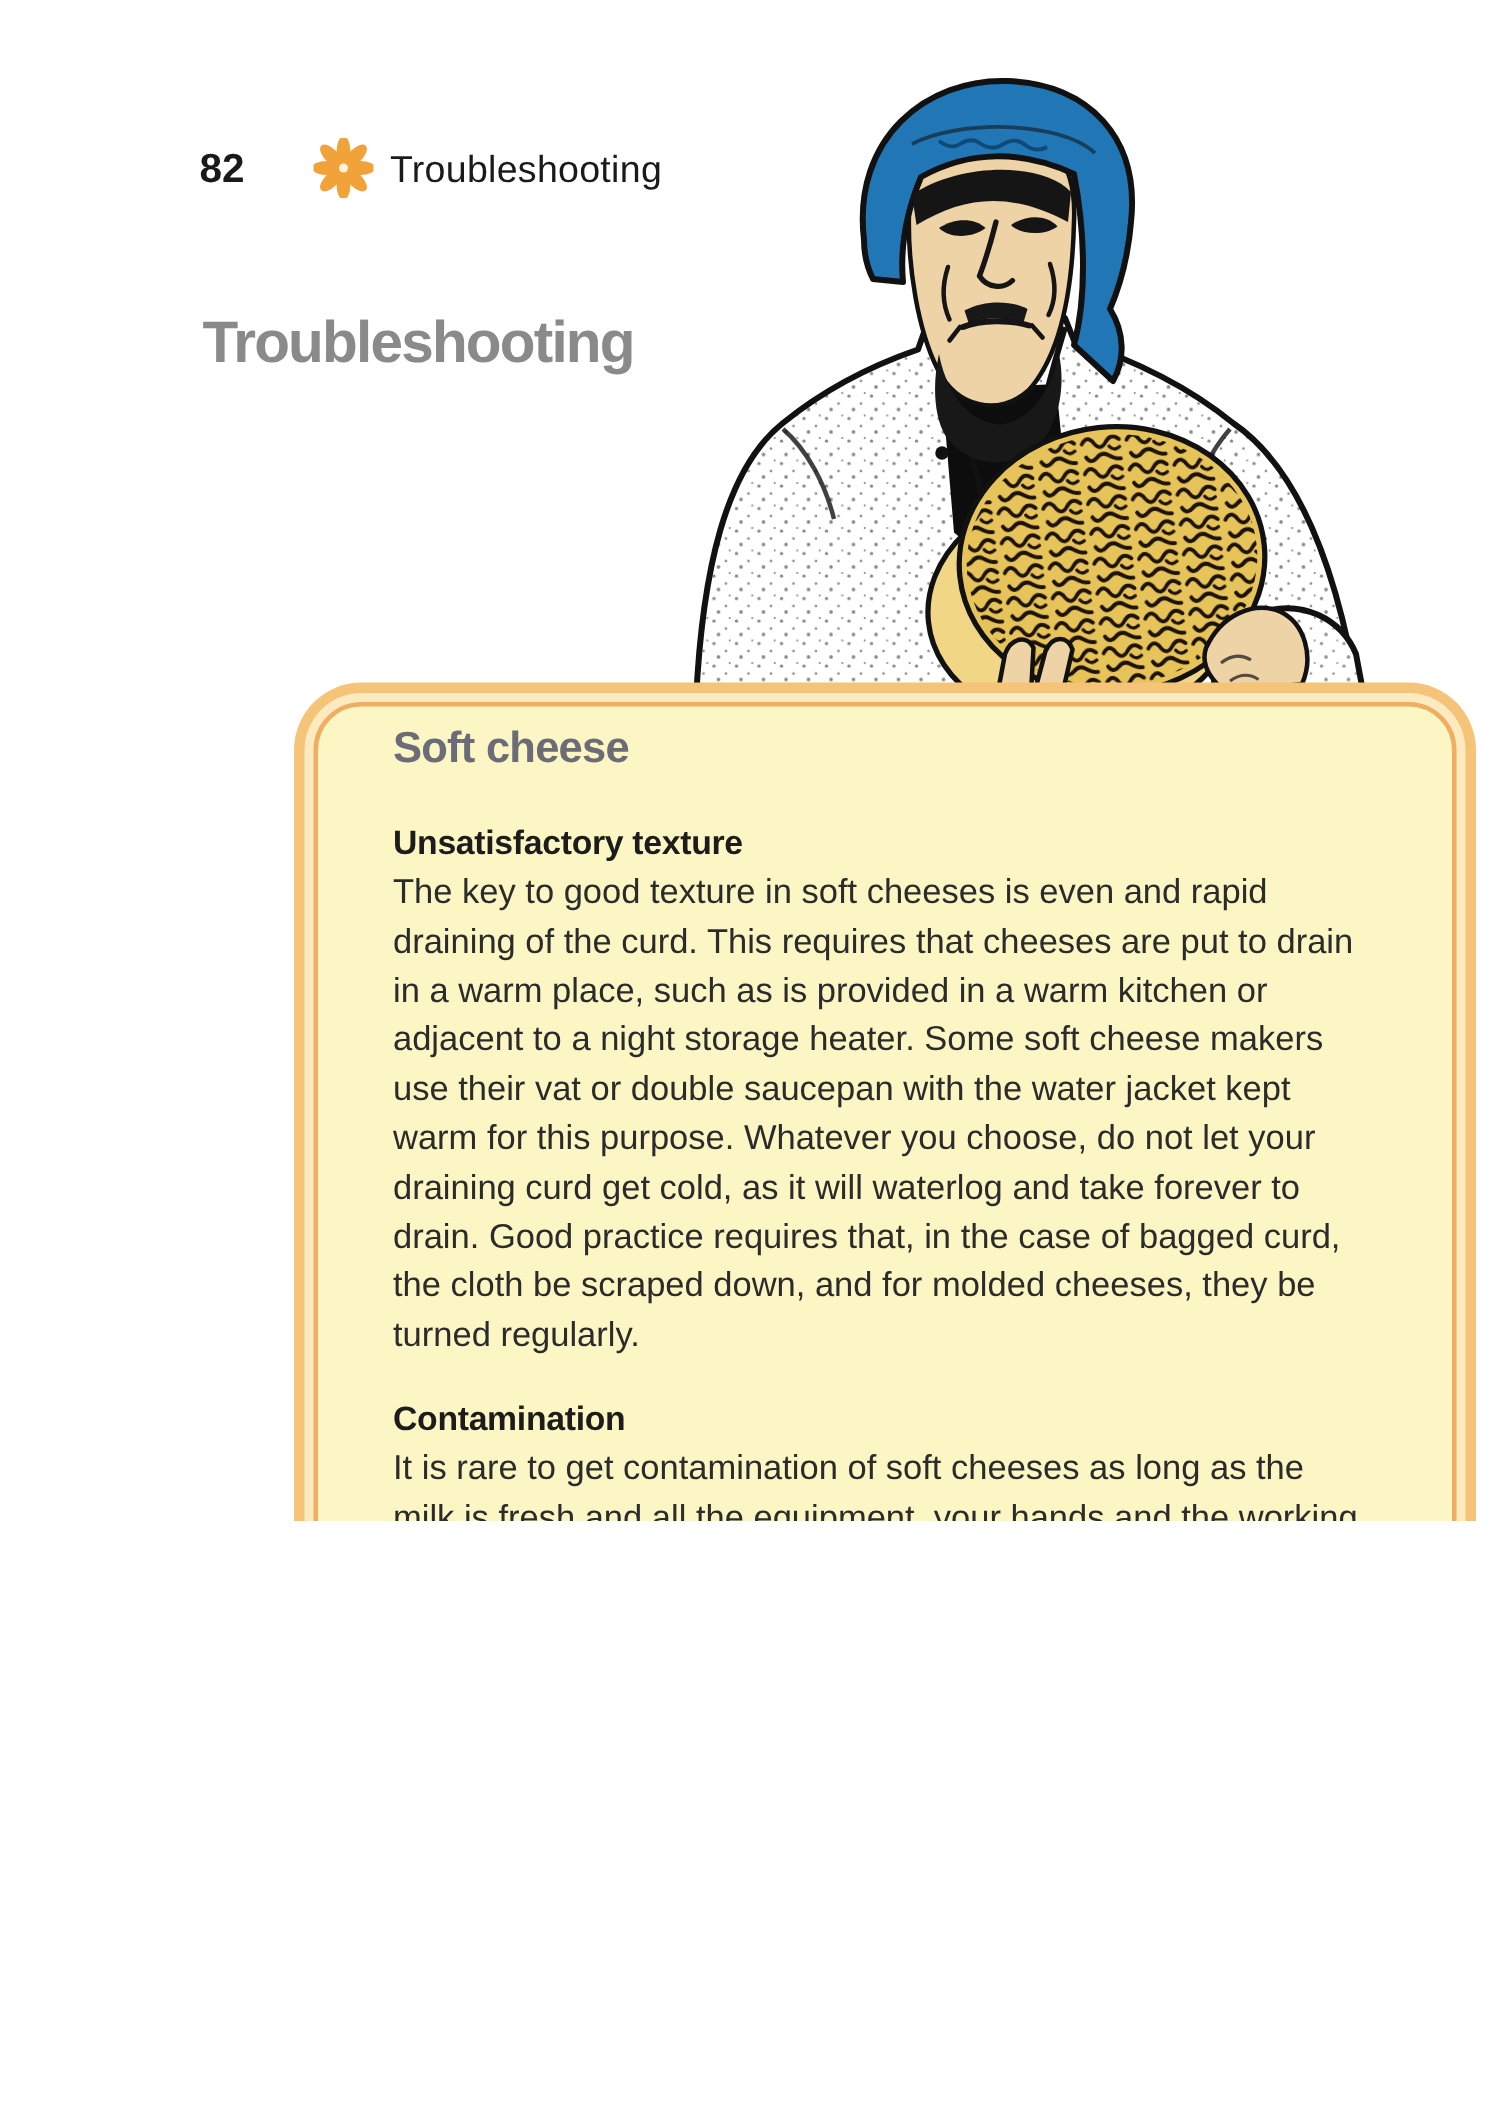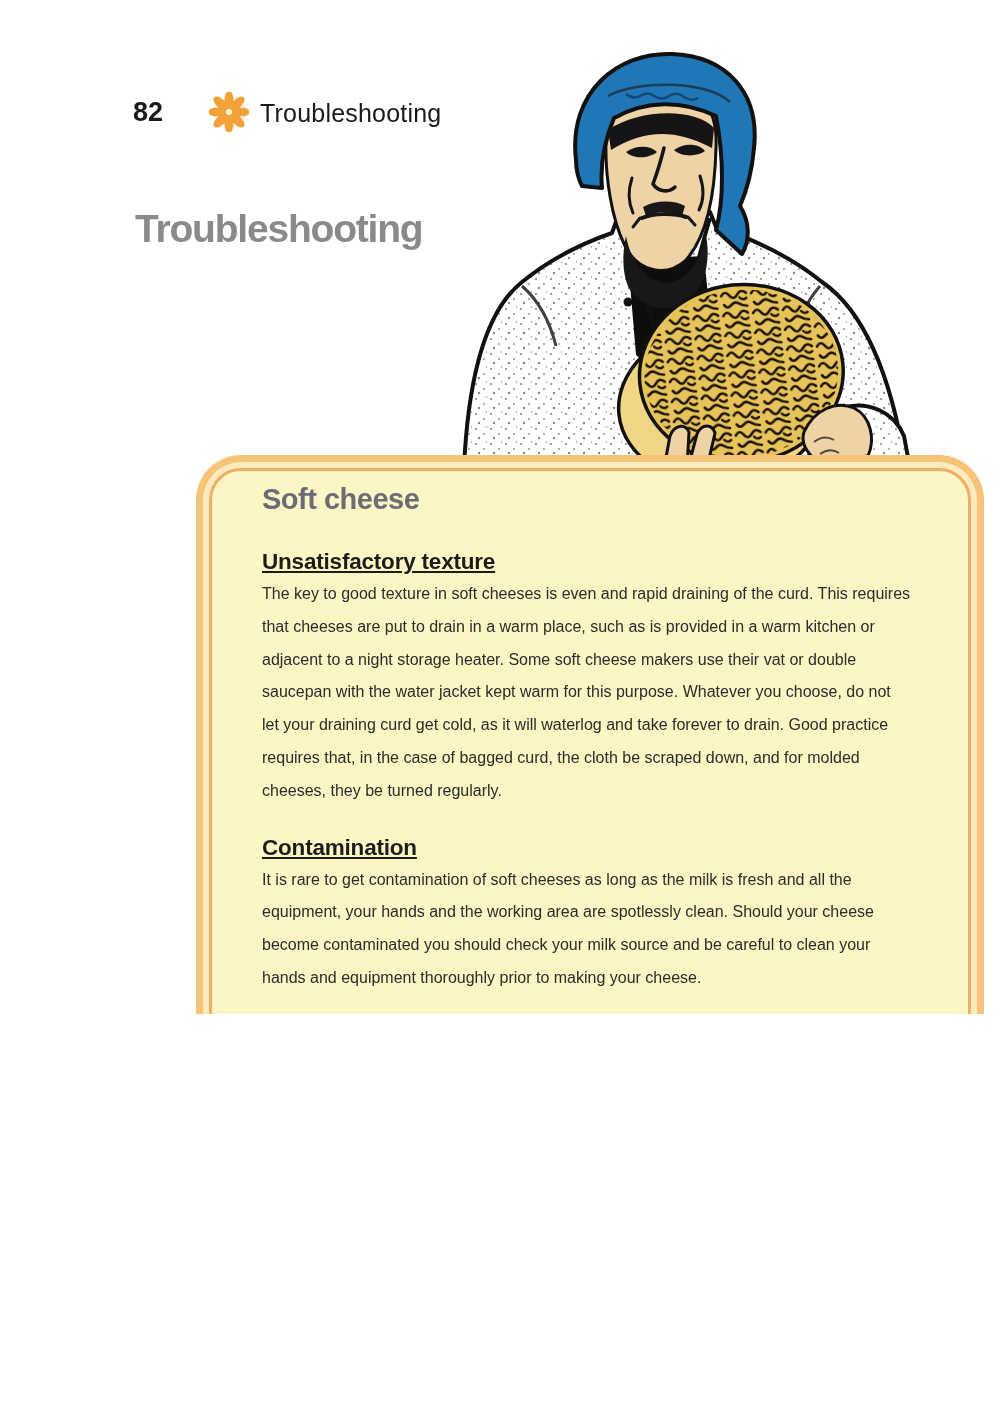--- a/index.html
+++ b/index.html
@@ -45,26 +45,26 @@
   .panel-inner{
     box-sizing:border-box;
     padding:12px 56px 0 50px;
   }
   .panel-title{
     margin:0;
     font-size:29px;font-weight:bold;color:#6c6c78;letter-spacing:-0.5px;
   }
   .section-heading{
     margin:27px 0 3px 0;
-    font-size:22.5px;font-weight:bold;color:#1c1c1c;letter-spacing:-0.2px;text-decoration:underline;
+    font-size:22.5px;font-weight:bold;color:#1c1c1c;letter-spacing:-0.2px;
   }
   .section-heading.first{margin-top:33px;}
   .section-body{
     margin:0;
-    font-size:16px;line-height:32.8px;color:#2b2b2b;
+    font-size:23px;line-height:32.8px;color:#2b2b2b;
     max-width:682px;
   }
 </style>
 </head>
 <body>
 
 <div class="page">
 
   <div class="page-number">82</div>
 

